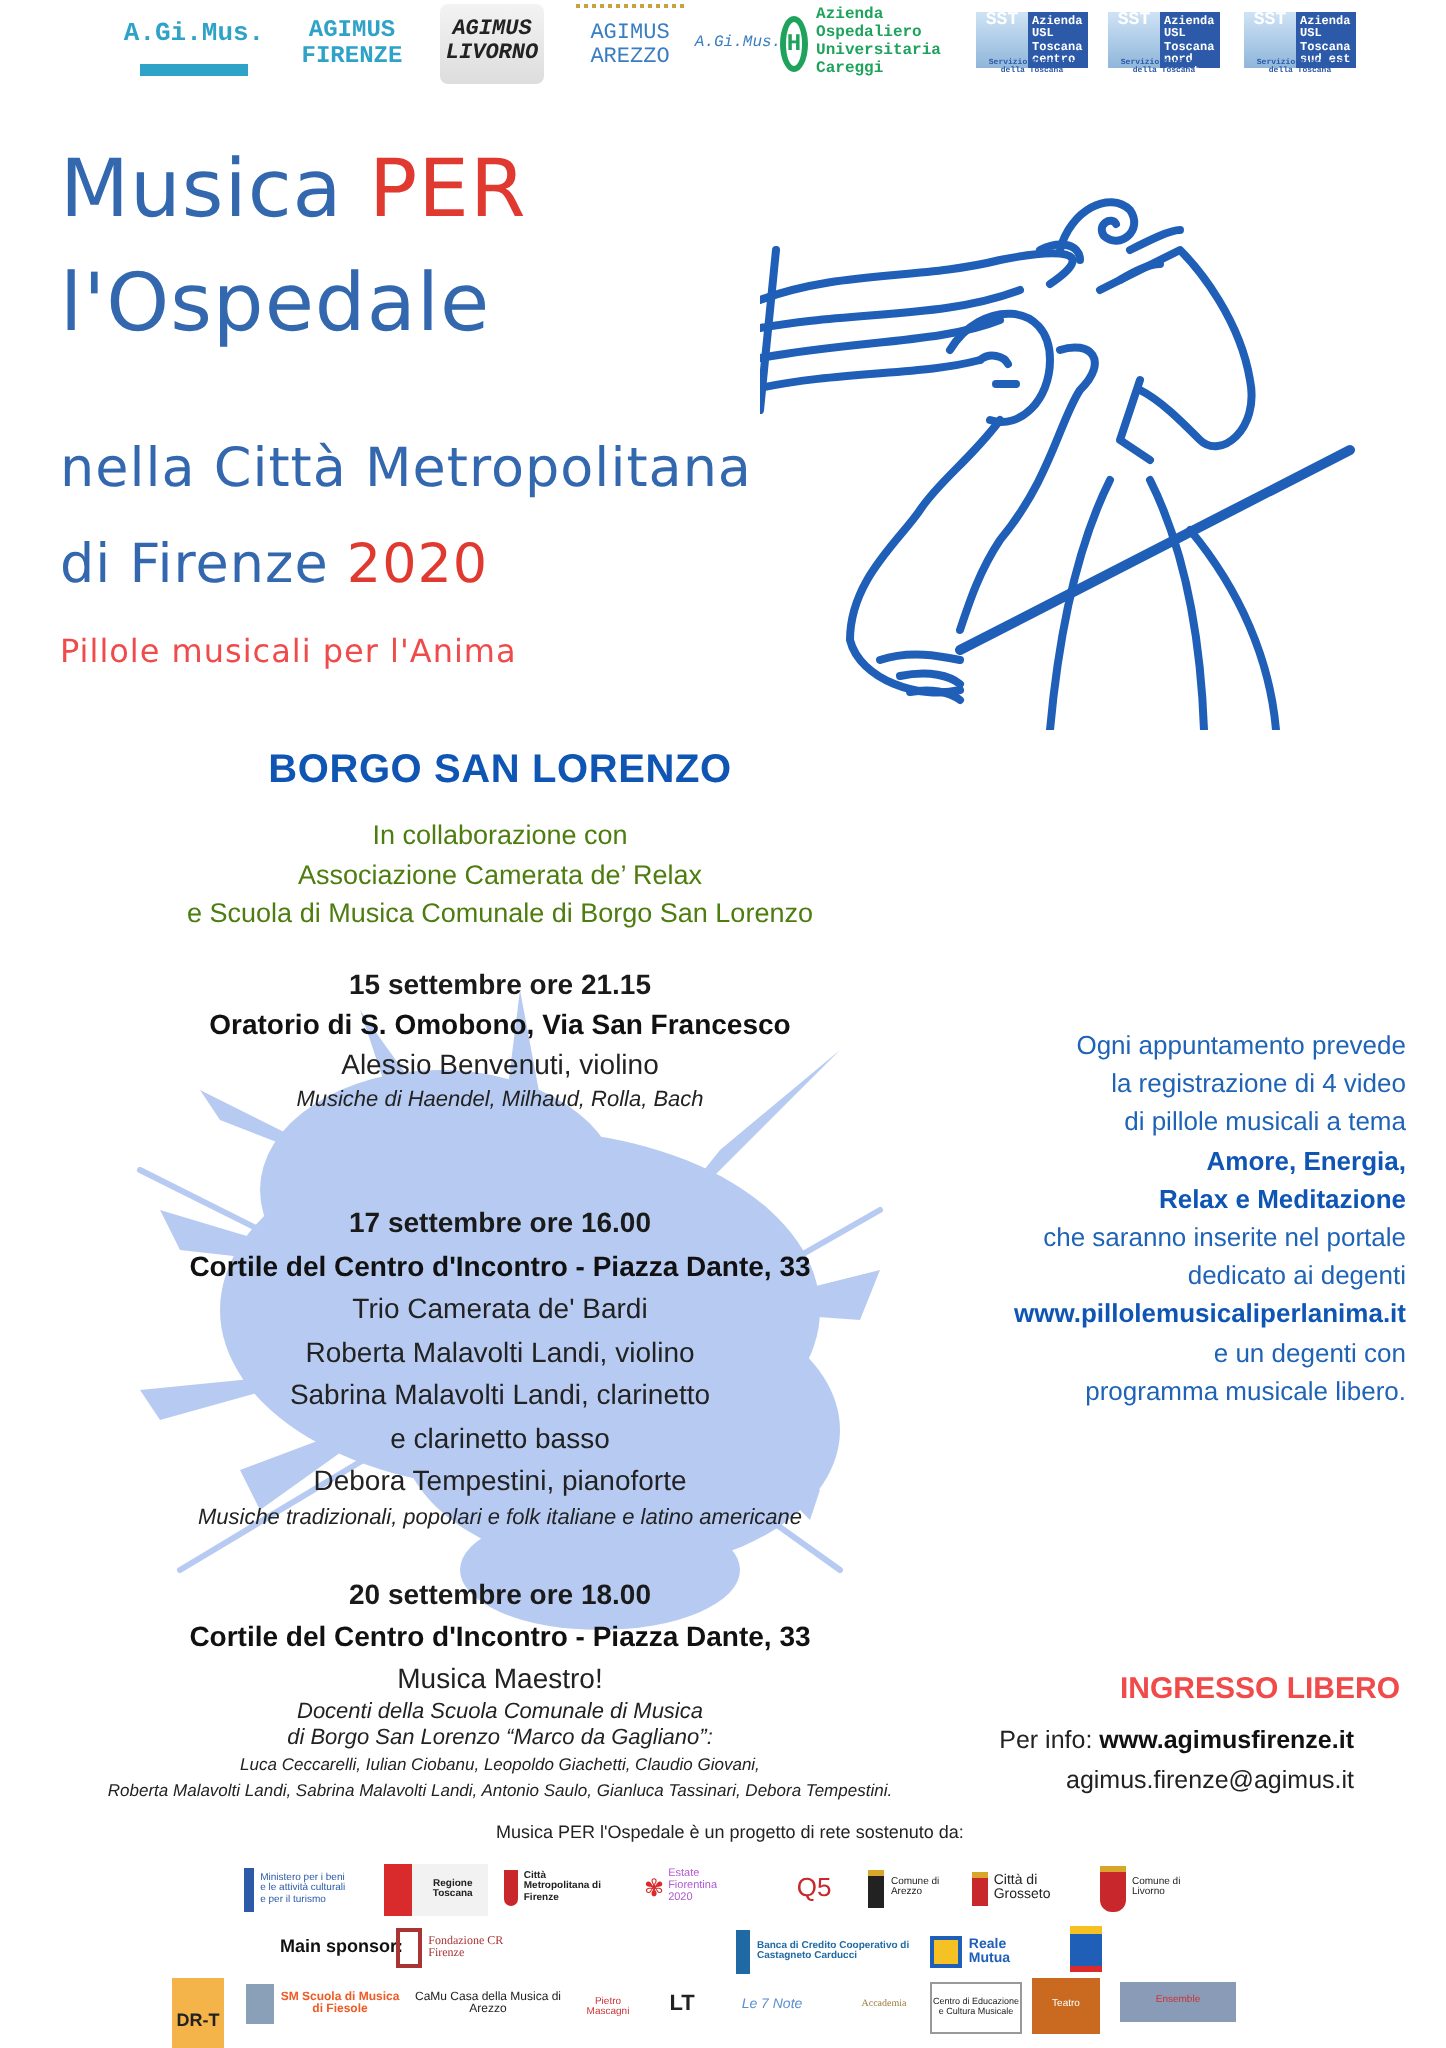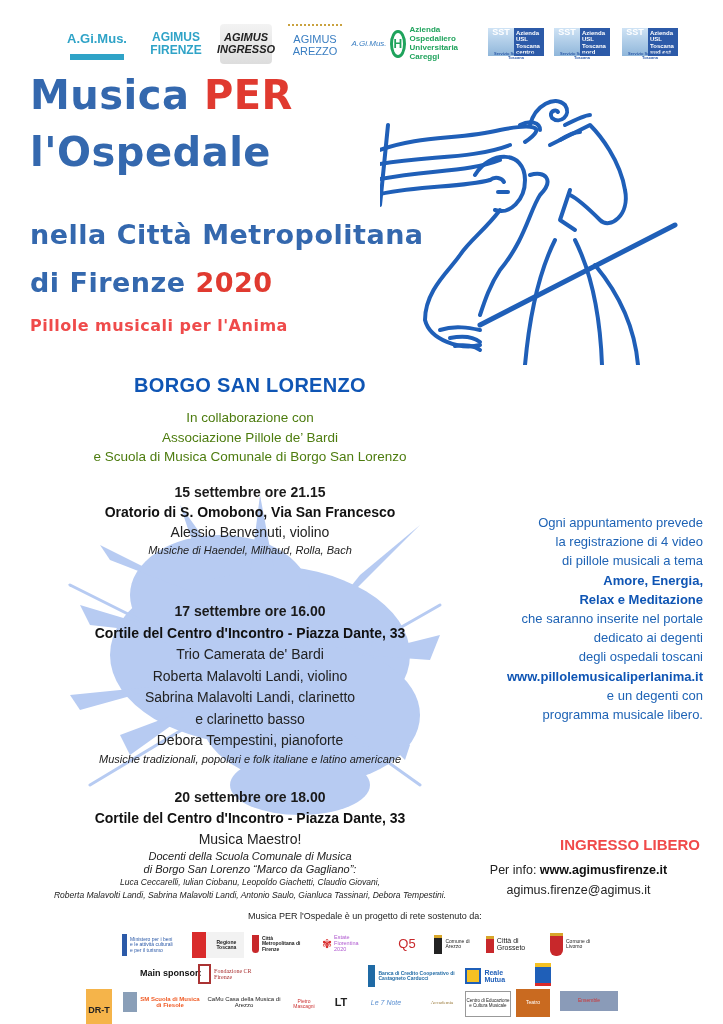--- a/index.html
+++ b/index.html
@@ -1,39 +1,39 @@
 <!DOCTYPE html>
 <html><head>
 <meta charset="utf-8">
 <style>
   html, body { margin:0; padding:0; background:#ffffff; }
   body { width:723px; height:1024px; position:relative; overflow:hidden;
          font-family:"Liberation Sans", sans-serif; color:#222; }
 
   
-  .logo-row { position:absolute; top:24px; left:70px; width:640px; height:42px; }
+  .logo-row { position:absolute; top:2px; left:70px; width:640px; height:42px;font-family:Liberation Mono, monospace; }
   .logo { position:absolute; top:0; height:40px; display:flex; align-items:center; justify-content:center;
           font-size:9px; line-height:1.05; text-align:center; }
   .logo-agimus { left:0; width:54px; color:#2fa3c7; font-weight:bold; font-size:13px; border-bottom:6px solid #2fa3c7; height:30px; }
   .logo-firenze { left:78px; width:56px; color:#2fa3c7; font-weight:bold; font-size:12px; }
   .logo-livorno { left:150px; width:52px; color:#222; font-weight:bold; font-size:11px; font-style:italic; background:linear-gradient(#f3f3f3,#ddd); border-radius:4px; }
   .logo-arezzo { left:218px; width:54px; color:#3a7ec2; font-size:11px; border-top:2px dotted #c9a23f; }
   .logo-amus { left:282px; width:34px; color:#3a7ec2; font-size:8px; font-style:italic; }
   .logo-careggi { left:320px; width:90px; display:flex; justify-content:flex-start; gap:4px; }
   .careggi-mark { width:22px; height:22px; border-radius:50%; border:3px solid #1fa35c; color:#1fa35c; font-weight:bold;
                   display:flex; align-items:center; justify-content:center; font-size:12px; }
   .careggi-text { color:#1fa35c; font-weight:bold; font-size:8px; text-align:left; line-height:1.1; }
   .logo-usl { width:56px; height:36px; display:flex; }
   .usl-left { width:26px; height:28px; background:linear-gradient(#cfe3f5,#8fb6da); color:#fff; font-weight:bold; font-size:9px;
               display:flex; align-items:flex-start; justify-content:center; }
   .usl-right { width:30px; height:28px; background:#2c5aa8; color:#fff; font-size:6px; font-weight:bold; text-align:left; padding:2px; box-sizing:border-box; }
   .usl-caption { position:absolute; bottom:0; left:0; width:56px; font-size:4px; color:#2c5aa8; font-weight:bold; }
 
   
-  .title-line { position:absolute; left:30px; font-family:"DejaVu Sans", sans-serif; color:#3468ae; letter-spacing:0.5px; white-space:nowrap;font-weight:bold; }
+  .title-line { position:absolute; left:30px; font-family:"DejaVu Sans", sans-serif; color:#3468ae; letter-spacing:0.5px; white-space:nowrap; }
   .t1 { top:72px; font-size:40px; }
   .t2 { top:129px; font-size:40px; }
   .t3 { top:219px; font-size:27px; }
   .t4 { top:267px; font-size:27px; }
   .t5 { top:316px; font-size:16px; color:#ef4b4b; }
   .red { color:#e03a30; }
 
   
   .illus { position:absolute; left:380px; top:80px; width:320px; height:285px; }
 
@@ -47,40 +47,40 @@
   .ev-date { font-size:14px; font-weight:bold; color:#1a1a1a; }
   .ev-place { font-size:14px; font-weight:bold; color:#111; }
   .ev-line { font-size:14px; color:#222; }
   .ev-ital { font-size:11px; font-style:italic; color:#222; }
   .ev-small { font-size:8.5px; font-style:italic; color:#222; }
 
   
   .right { position:absolute; left:488px; width:215px; text-align:right; font-size:13px; line-height:19.2px; color:#1e63b5; }
   .right .bold { font-weight:bold; color:#0f55b4; }
   .ingresso { position:absolute; left:490px; width:210px; top:836px; text-align:right; font-size:15px; font-weight:bold; color:#f04a4a; }
-  .info { position:absolute; left:480px; width:197px; top:860px; text-align:center; font-size:12.5px; line-height:20px; color:#222; }
+  .info { position:absolute; left:480px; width:197px; top:860px; text-align:right; font-size:12.5px; line-height:20px; color:#222; }
   .info b { color:#111; }
 
   
   .foot-note { position:absolute; left:248px; top:911px; font-size:9px; color:#222; white-space:nowrap; }
   .sp { position:absolute; font-size:7px; display:flex; align-items:center; justify-content:center; text-align:center; line-height:1.05; }
   .main-sponsor-label { position:absolute; left:140px; top:968px; font-size:9px; font-weight:bold; color:#111; }
 </style>
 </head>
 <body>
 
 <div class="logo-row">
   <div class="logo logo-agimus">
       <span>A.Gi.Mus.</span>
     </div>
   <div class="logo logo-firenze">
       <span>AGIMUS FIRENZE</span>
     </div>
   <div class="logo logo-livorno">
-      <span>AGIMUS INGRESSO</span>
+      <span>AGIMUS LIVORNO</span>
     </div>
   <div class="logo logo-arezzo">
       <span>AGIMUS AREZZO</span>
     </div>
   <div class="logo logo-amus">
       <span>A.Gi.Mus.</span>
     </div>
   <div class="logo logo-careggi">
     <div class="careggi-mark">H</div>
     <div class="careggi-text">Azienda Ospedaliero Universitaria Careggi</div>
@@ -165,21 +165,21 @@
     <path d="M10 100 L90 140"></path>
     <path d="M380 120 L310 160"></path>
     <path d="M30 300 L130 240"></path>
     <path d="M360 300 L290 250"></path>
   </g>
 </svg>
 
 <div class="col venue-title">BORGO SAN LORENZO</div>
 <div class="col collab">
   <div>In collaborazione con</div>
-  <div>Associazione Pillole de’ Bardi</div>
+  <div>Associazione Camerata de’ Relax</div>
   <div>e Scuola di Musica Comunale di Borgo San Lorenzo</div>
 </div>
 
 <div class="col" style="top:482px; line-height:20px;">
   <div class="ev-date">15 settembre ore 21.15</div>
   <div class="ev-place">Oratorio di S. Omobono, Via San Francesco</div>
   <div class="ev-line">Alessio Benvenuti, violino</div>
   <div class="ev-ital" style="line-height:16px;">Musiche di Haendel, Milhaud, Rolla, Bach</div>
 </div>
 
@@ -205,21 +205,20 @@
 </div>
 
 <div class="right" style="top:513px;">
   <div>Ogni appuntamento prevede</div>
   <div>la registrazione di 4 video</div>
   <div>di pillole musicali a tema</div>
   <div class="bold">Amore, Energia,</div>
   <div class="bold">Relax e Meditazione</div>
   <div>che saranno inserite nel portale</div>
   <div>dedicato ai degenti</div>
-  <div>degli ospedali toscani</div>
   <div class="bold">www.pillolemusicaliperlanima.it</div>
   <div>e un degenti con</div>
   <div>programma musicale libero.</div>
 </div>
 
 <div class="ingresso">INGRESSO LIBERO</div>
 <div class="info">
   <div><span>Per info: </span><b>www.agimusfirenze.it</b></div>
   <div>agimus.firenze@agimus.it</div>
 </div>

